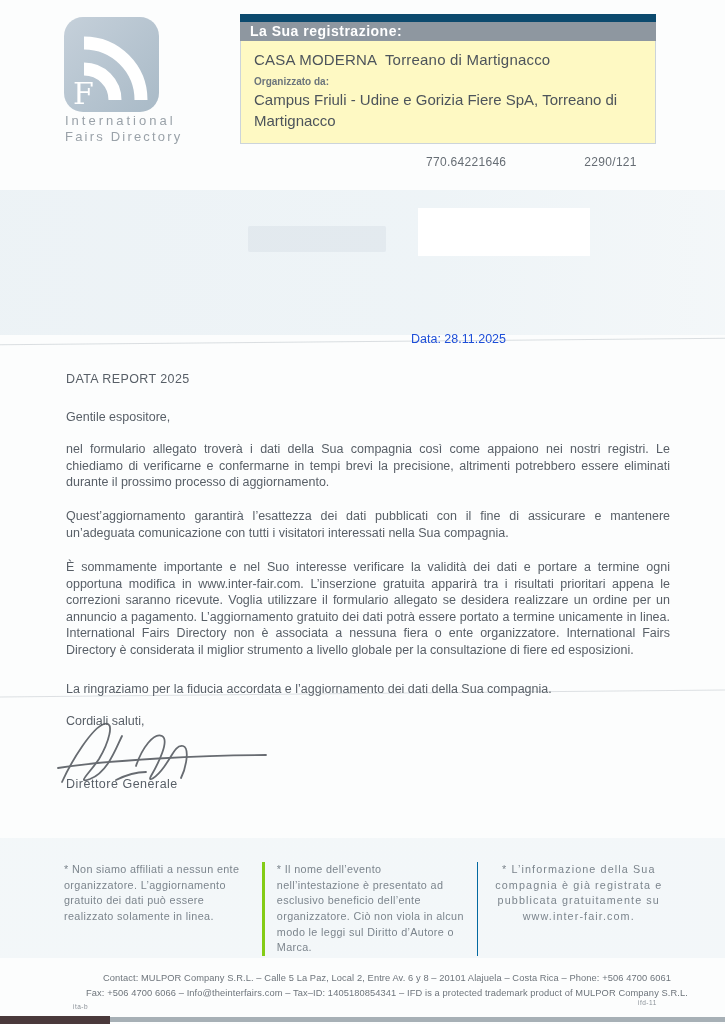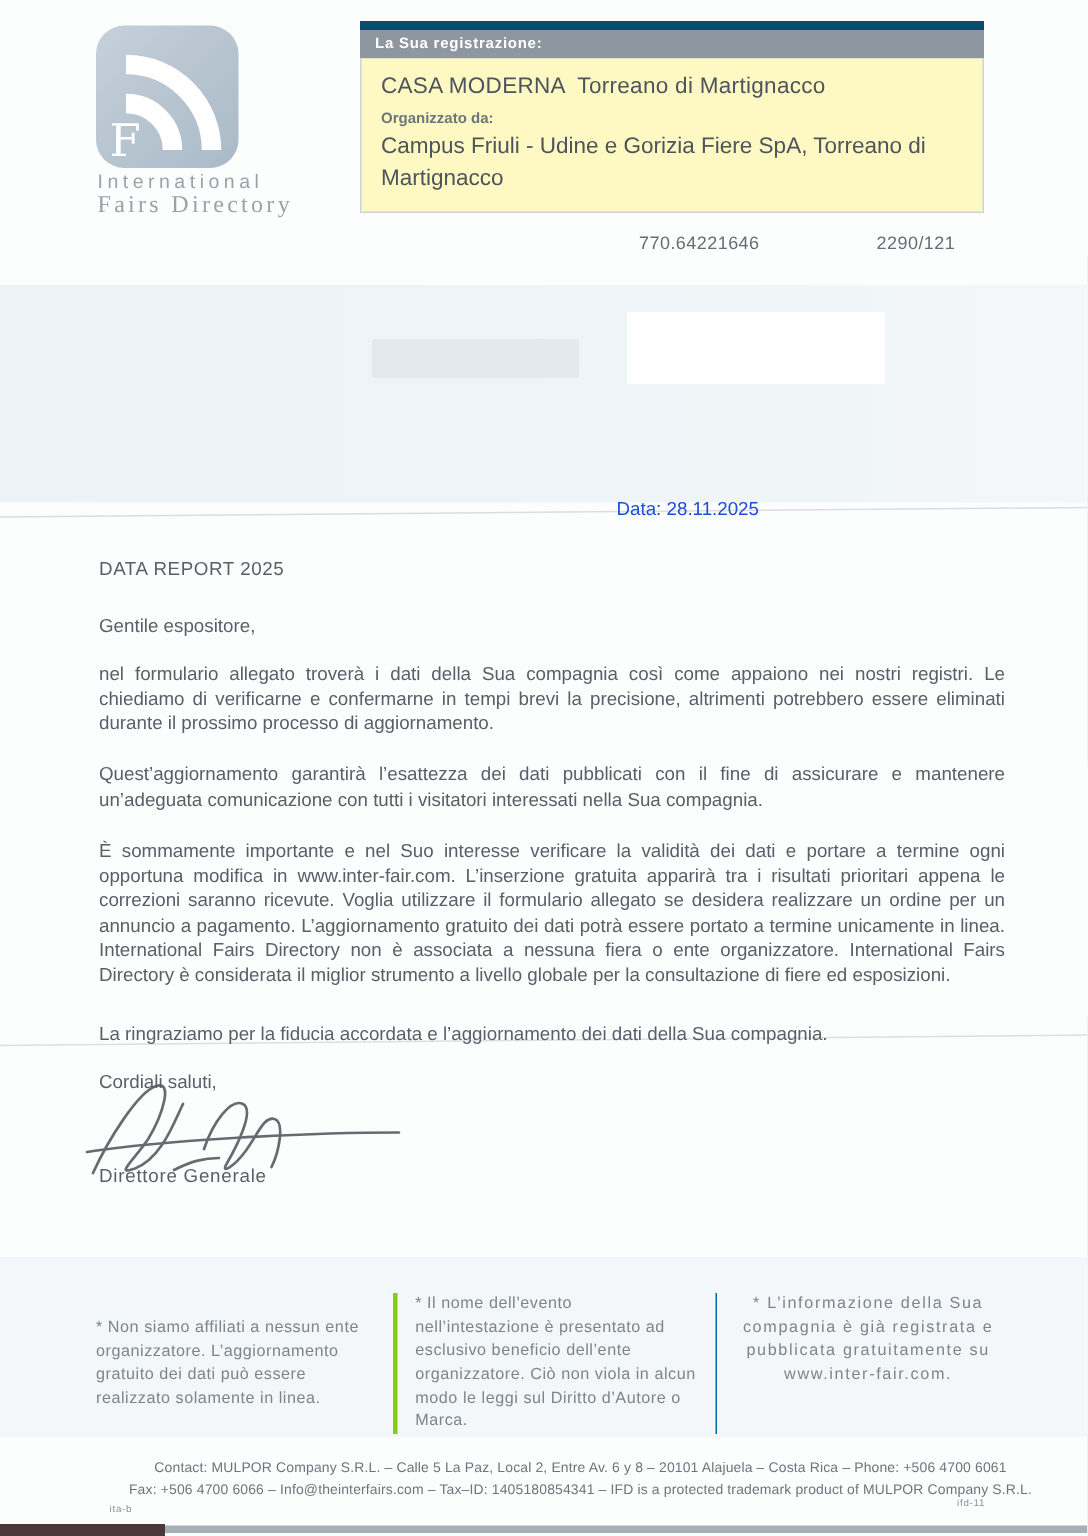--- a/index.html
+++ b/index.html
@@ -17,25 +17,25 @@
   .white-patch{position:absolute;left:418px;top:208px;width:172px;height:48px;background:#ffffff;}
   .gray-patch{position:absolute;left:248px;top:226px;width:138px;height:26px;
     background:rgba(213,222,228,.45);border-radius:2px;}
   .fold{position:absolute;background:rgba(140,152,161,.3);height:1px;}
   .fold-1{left:0;top:341px;width:725px;transform:rotate(-.5deg);}
   .fold-2{left:0;top:693px;width:725px;transform:rotate(-.55deg);background:rgba(140,152,161,.28);}
   
   .logo{position:absolute;left:63px;top:16px;width:160px;}
   .logo-icon{display:block;}
   .logo-line{color:#9aa2a9;letter-spacing:3px;font-size:13px;line-height:16px;margin-left:2px;}
-  .logo-line.second{font-size:16px;letter-spacing:2.2px;font-family:Liberation Serif, serif;}
+  .logo-line.second{font-size:13px;letter-spacing:2.2px;}
   
   .regbox{position:absolute;left:240px;top:14px;width:416px;}
-  .regbox-header{background:#8e97a0;border-top:6px solid #0c4a6e;color:#ffffff;
-    font-size:10px;font-weight:bold;letter-spacing:.5px;height:19px;line-height:19px;
+  .regbox-header{background:#8e97a0;border-top:8px solid #0c4a6e;color:#ffffff;
+    font-size:14px;font-weight:bold;letter-spacing:.5px;height:19px;line-height:19px;
     padding-left:10px;}
   .regbox-body{background:#fef9c3;border:1px solid #ccd4da;border-top:none;
     padding:10px 12px 12px 13px;}
   .reg-event{font-size:15px;color:#4d545b;letter-spacing:.2px;white-space:pre-wrap;}
   .reg-label{font-size:10px;font-weight:bold;color:#6c757c;margin-top:8px;}
   .reg-org{font-size:15px;color:#4d545b;line-height:21px;margin-top:2px;max-width:380px;}
   
   .refrow{position:absolute;left:426px;top:155px;display:flex;gap:78px;
     font-size:12px;color:#666d74;letter-spacing:.3px;}
   
@@ -47,21 +47,21 @@
   .para1{top:441px;}
   .para2{top:508px;}
   .para3{top:559px;}
   .para4{top:681px;text-align:left;}
   .closing{top:713px;text-align:left;}
   .signature{position:absolute;left:56px;top:716px;}
   .signer{position:absolute;left:66px;top:777px;font-size:12.5px;color:#585f67;letter-spacing:.5px;}
   
   .footnotes{position:absolute;left:64px;top:862px;width:602px;display:flex;}
   .footnote{font-size:10.8px;line-height:1.45;color:#7c858d;letter-spacing:.35px;}
-  .footnote.f1{width:196px;padding-right:12px;margin-top:16px;}
+  .footnote.f1{width:196px;padding-right:12px;}
   .footnote.f2{width:198px;padding:0 12px;border-left:3px solid #84cc16;}
   .footnote.f3{width:184px;padding-left:14px;border-left:1px solid #0369a1;letter-spacing:1.1px;text-align:center;}
   
   .contact{position:absolute;left:58px;top:971px;width:610px;text-align:center;
     font-size:9.3px;line-height:15px;color:#6d747b;letter-spacing:.1px;margin-left:24px;}
   .code{position:absolute;font-size:6.5px;color:#8a9198;letter-spacing:.5px;}
   .code-left{left:73px;top:1003px;}
   .code-right{left:638px;top:999px;}
   
   .edge-dark{position:absolute;left:0;top:1016px;width:110px;height:8px;background:#4a393b;}

